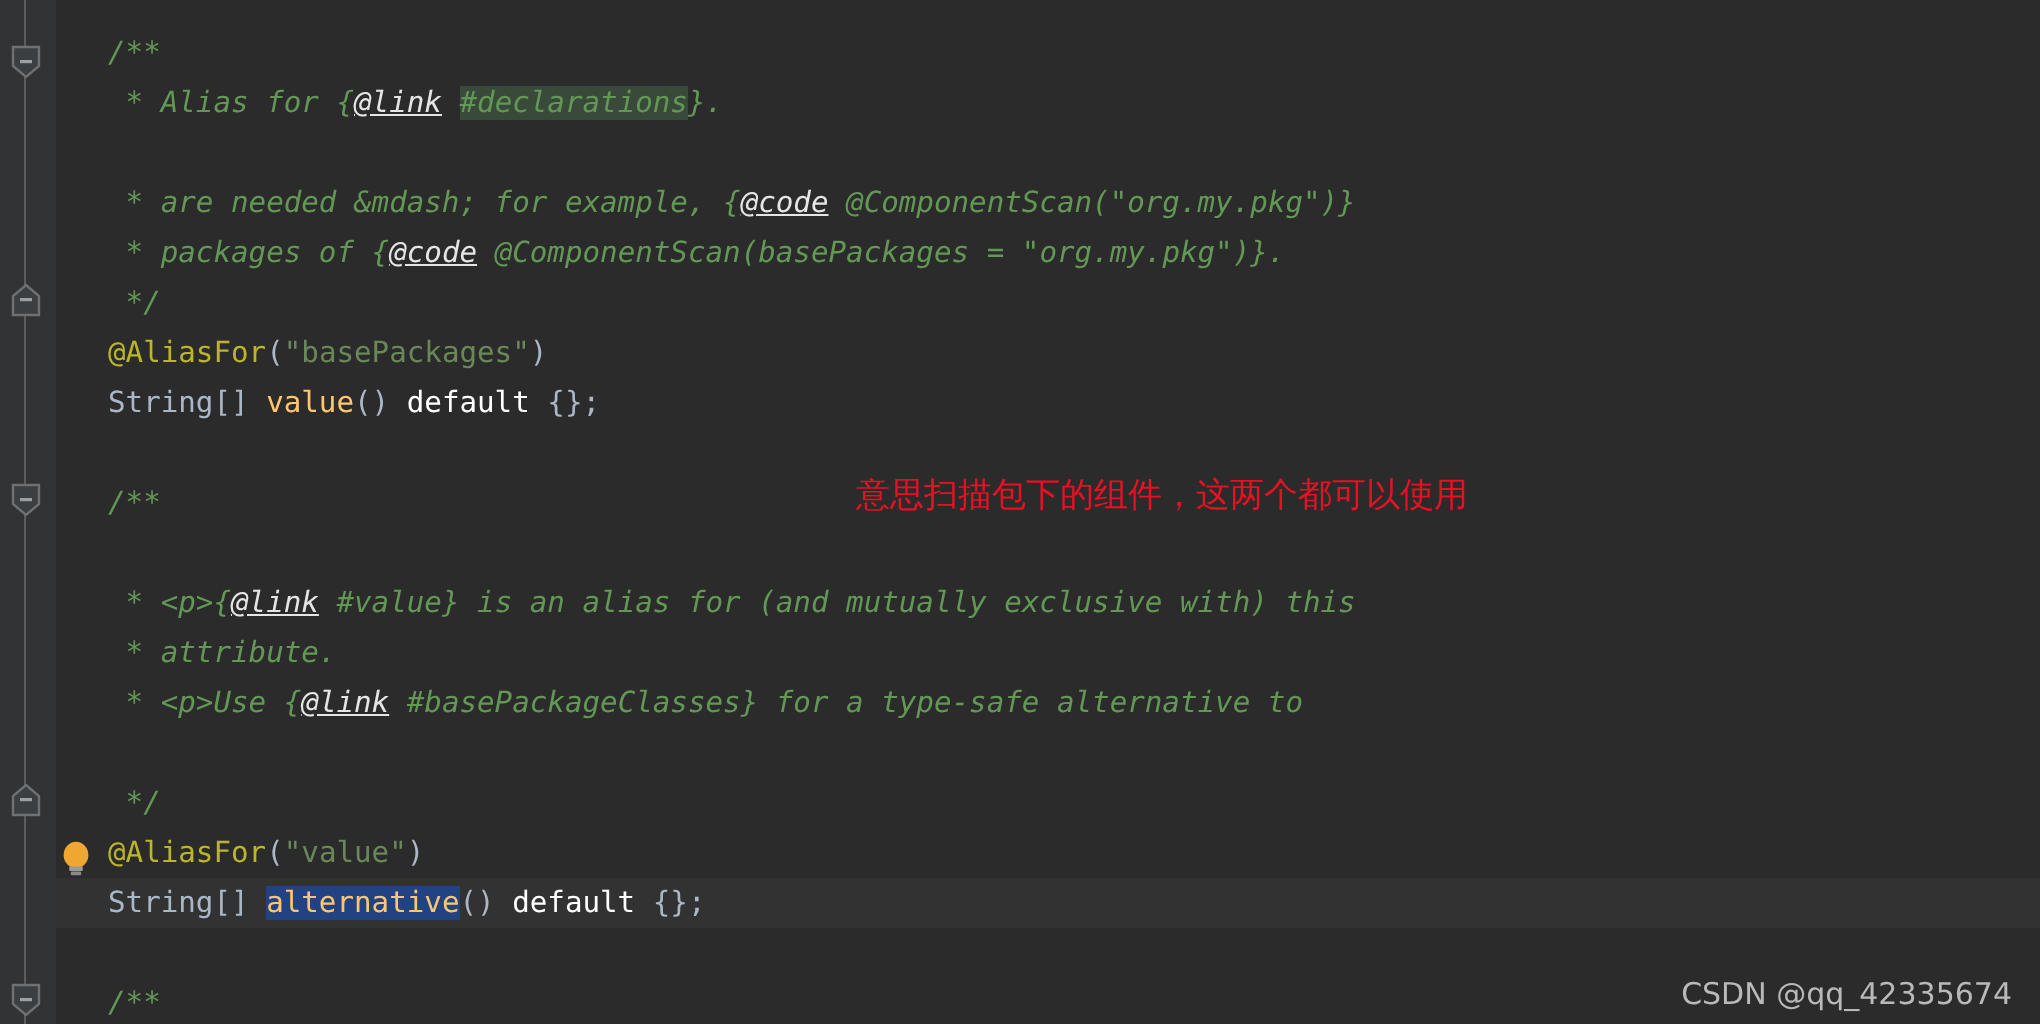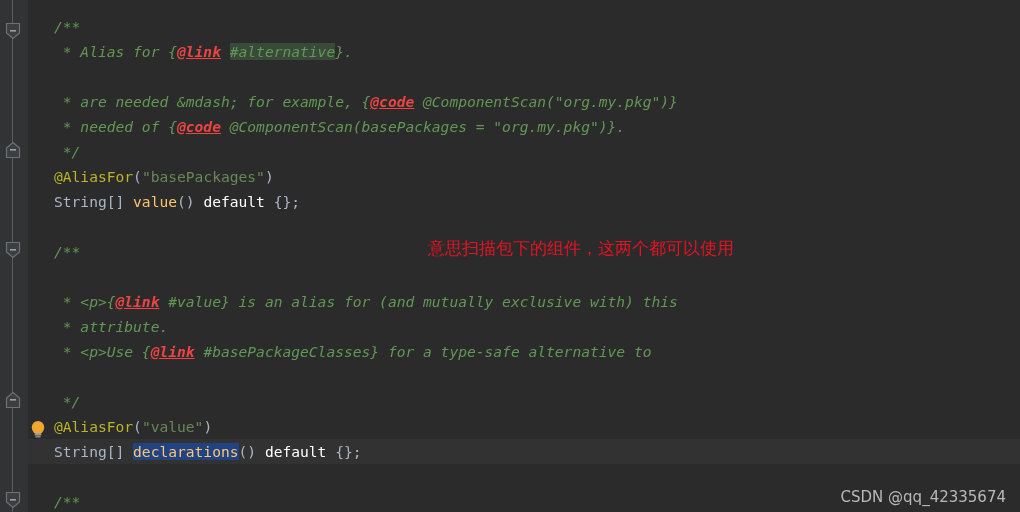--- a/index.html
+++ b/index.html
@@ -84,21 +84,21 @@
     position: absolute;
     left: 0;
     width: 1020px;
     height: 25px;
     background: #323232;
     z-index: 1;
   }
 
   
   .doc        { color: #629755; font-style: italic; }
-  .doc-tag    { color: #ef4444; font-style: italic; font-weight: bold; text-decoration: underline; }
+  .doc-tag    { color: #e5e5e5; font-style: italic; font-weight: normal; text-decoration: underline; }
   .doc-hl     { background: #3a4a3a; }
   .anno       { color: #bbb529; margin-top: 25px; }
   .type       { color: #a9b7c6; }
   .punct      { color: #a9b7c6; }
   .str        { color: #6a8759; }
   .method     { color: #ffc66d; }
   .kw         { color: #ffffff; }
   .sel-m      { background: #214283; color: #ffc66d; }
 
   
@@ -125,33 +125,33 @@
 </style>
 </head>
 <body>
 
 <div id="editor">
 
   <div class="current-line-band" style="top: 439px;"></div>
 
   <div class="code-layer" id="code-layer">
       <div class="line code-line" style="top: 14px;"><span class="doc">/**</span></div>
-      <div class="line code-line" style="top: 39px;"><span class="doc"> * Alias for {</span><span class="doc-tag">@link</span><span class="doc"> </span><span class="doc doc-hl">#alternative</span><span class="doc">}.</span></div>
+      <div class="line code-line" style="top: 39px;"><span class="doc"> * Alias for {</span><span class="doc-tag">@link</span><span class="doc"> </span><span class="doc doc-hl">#declarations</span><span class="doc">}.</span></div>
       <div class="line code-line" style="top: 89px;"><span class="doc"> * are needed &amp;mdash; for example, {</span><span class="doc-tag">@code</span><span class="doc"> @ComponentScan("org.my.pkg")}</span></div>
-      <div class="line code-line" style="top: 114px;"><span class="doc"> * needed of {</span><span class="doc-tag">@code</span><span class="doc"> @ComponentScan(basePackages = "org.my.pkg")}.</span></div>
+      <div class="line code-line" style="top: 114px;"><span class="doc"> * packages of {</span><span class="doc-tag">@code</span><span class="doc"> @ComponentScan(basePackages = "org.my.pkg")}.</span></div>
       <div class="line code-line" style="top: 139px;"><span class="doc"> */</span></div>
       <div class="line code-line" style="top: 164px;"><span class="anno">@AliasFor</span><span class="punct">(</span><span class="str">"basePackages"</span><span class="punct">)</span></div>
       <div class="line code-line" style="top: 189px;"><span class="type">String</span><span class="punct">[] </span><span class="method">value</span><span class="punct">() </span><span class="kw">default</span><span class="punct"> {};</span></div>
       <div class="line code-line" style="top: 239px;"><span class="doc">/**</span></div>
       <div class="line code-line" style="top: 314px;"><span class="doc"> * attribute.</span></div>
       <div class="line code-line" style="top: 289px;"><span class="doc"> * &lt;p&gt;{</span><span class="doc-tag">@link</span><span class="doc"> #value} is an alias for (and mutually exclusive with) this</span></div>
       <div class="line code-line" style="top: 339px;"><span class="doc"> * &lt;p&gt;Use {</span><span class="doc-tag">@link</span><span class="doc"> #basePackageClasses} for a type-safe alternative to</span></div>
       <div class="line code-line" style="top: 389px;"><span class="doc"> */</span></div>
       <div class="line code-line" style="top: 414px;"><span class="anno">@AliasFor</span><span class="punct">(</span><span class="str">"value"</span><span class="punct">)</span></div>
-      <div class="line code-line" style="top: 439px;"><span class="type">String</span><span class="punct">[] </span><span class="sel-m">declarations</span><span class="punct">() </span><span class="kw">default</span><span class="punct"> {};</span></div>
+      <div class="line code-line" style="top: 439px;"><span class="type">String</span><span class="punct">[] </span><span class="sel-m">alternative</span><span class="punct">() </span><span class="kw">default</span><span class="punct"> {};</span></div>
       <div class="line code-line" style="top: 489px;"><span class="doc">/**</span></div>
     </div>
 
   <div class="gutter"></div>
   <div class="fold-line"></div>
   <div id="fold-markers">
       <div class="fold-marker" style="top: 22px;">
         <svg width="16" height="18" viewBox="0 0 16 18">
           <path d="M1.5 1.5 H14.5 V11 L8 16.5 L1.5 11 Z" fill="#3c3f41" stroke="#6e7174" stroke-width="1.2"></path>
           <rect x="5" y="8" width="6" height="1.6" fill="#9aa0a4"></rect>

